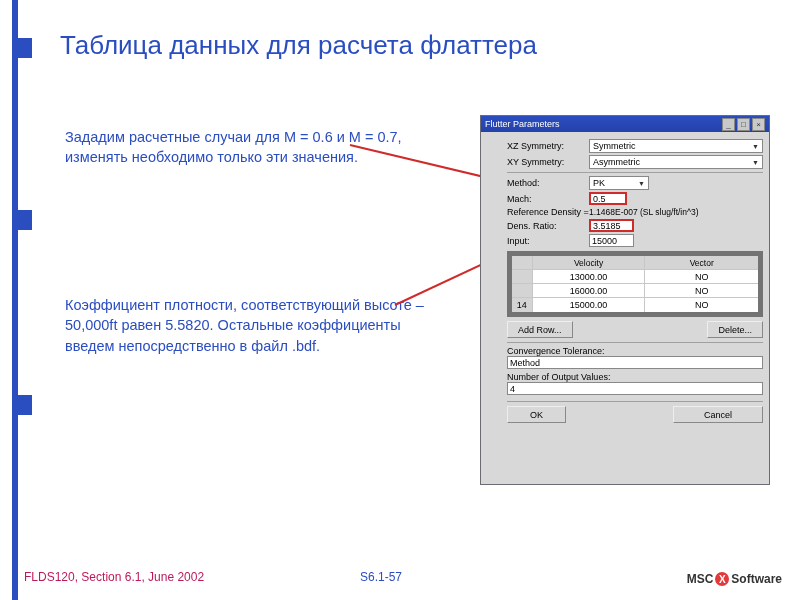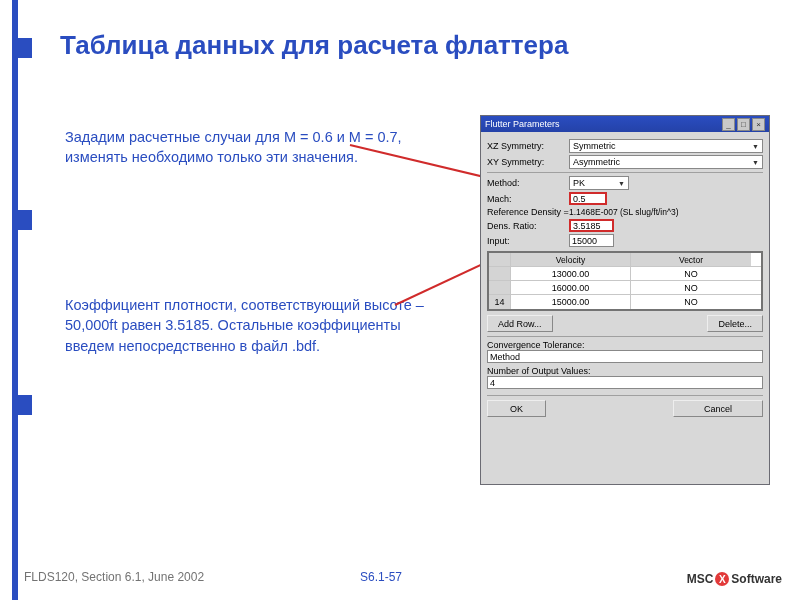--- a/index.html
+++ b/index.html
@@ -3,77 +3,77 @@
 <meta charset="utf-8">
 <style>
   * { box-sizing: border-box; margin: 0; padding: 0; }
   body {
     width: 800px; height: 600px;
     font-family: Arial, Helvetica, sans-serif;
     background: #fff; position: relative; overflow: hidden;
   }
   .slide-stripe { position: absolute; left: 12px; top: 0; width: 6px; height: 600px; background: #2a4dc0; }
   .stripe-square { position: absolute; left: 12px; width: 20px; height: 20px; background: #2a4dc0; }
-  .page-title { position: absolute; left: 60px; top: 30px; width: 700px; font-size: 26px; font-weight: bold; color: #2a4dc0; }
+  .page-title { position: absolute; left: 60px; top: 30px; width: 700px; font-size: 26px; font-weight: normal; color: #2a4dc0; }
   .body-text { position: absolute; left: 65px; width: 370px; color: #2a4dc0; font-size: 14.5px; line-height: 1.4; }
   .para1 { top: 127px; }
   .para2 { top: 295px; width: 380px; }
 
   
   .dlg { position: absolute; left: 480px; top: 115px; width: 290px; height: 370px;
          background: #d8d8d8; border: 1px solid #6b6b73; font-size: 9px; color: #000; }
   .dlg-title { height: 16px; background: linear-gradient(#2a4dc0,#2442a8); color: #fff;
                display: flex; align-items: center; padding: 0 4px; font-size: 9px; }
   .dlg-title .spacer { flex: 1; }
   .tbtn { width: 13px; height: 13px; background: #c9c9c9; border: 1px solid #888; margin-left: 2px;
           display: flex; align-items: center; justify-content: center; font-size: 8px; color: #333; }
-  .form { padding: 5px 6px; }
+  .form { padding: 5px 6px; margin-left: 20px; }
   .row { display: flex; align-items: center; margin: 2px 0; }
   .lbl { width: 82px; font-size: 9px; }
   .sel { flex: 1; height: 14px; background: #fff; border: 1px solid #888; padding: 0 3px;
          display: flex; align-items: center; justify-content: space-between; font-size: 9px; }
   .tri { font-size: 7px; color: #333; }
   .inp { flex: 1; height: 13px; background: #fff; border: 1px solid #888; padding: 0 2px; font-size: 9px;
          display: flex; align-items: center; }
   .redbox { border: 2px solid #d02b2b !important; }
   .hr { height: 1px; background: #a0a0a0; margin: 3px 0; }
 
-  .table { margin: 4px 0; background: #fff; border: 2px solid #737373; }
+  .table { margin: 4px 0; background: #fff; border: 5px solid #737373; }
   .trow { display: flex; height: 14px; border-bottom: 1px solid #c7c7c7; font-size: 9px; }
   .trow:last-child { border-bottom: none; }
   .th, .td { display: flex; align-items: center; justify-content: center; border-right: 1px solid #c7c7c7; }
   .th { background: #d4d4d4; font-size: 8.5px; }
   .c0 { width: 22px; background: #d4d4d4; }
   .c1 { width: 120px; }
   .c2 { width: 120px; border-right: none; }
 
   .btn { height: 17px; background: #d8d8d8; border: 1px solid #888; border-top-color: #eee; border-left-color: #eee;
          display: inline-flex; align-items: center; justify-content: center; padding: 0 10px; font-size: 9px; }
   .btnrow { display: flex; justify-content: space-between; margin: 4px 0; }
 
-  .footer-left { position: absolute; left: 24px; bottom: 16px; color: #737373; font-size: 12px; }
+  .footer-left { position: absolute; left: 24px; bottom: 16px; color: #be185d; font-size: 12px; }
   .footer-center { position: absolute; left: 360px; bottom: 16px; color: #2a4dc0; font-size: 12px; }
   .logo { position: absolute; right: 18px; bottom: 14px; display: flex; align-items: center; color: #333; font-size: 12px; }
   .logo .x { width: 14px; height: 14px; background: #e23a3a; border-radius: 50%; color: #fff; font-weight: bold;
              display: flex; align-items: center; justify-content: center; margin: 0 2px; font-size: 10px; }
 
   svg.lines { position: absolute; left: 0; top: 0; pointer-events: none; }
 </style>
 </head>
 <body>
 
 <div class="slide-stripe"></div>
 <div class="stripe-square" style="top:38px"></div>
 <div class="stripe-square" style="top:210px"></div>
 <div class="stripe-square" style="top:395px"></div>
 
 <h1 class="page-title">Таблица данных для расчета флаттера</h1>
 
 <div class="body-text para1">Зададим расчетные случаи для M = 0.6 и  M = 0.7, изменять необходимо только эти значения.</div>
-<div class="body-text para2">Коэффициент плотности, соответствующий высоте –50,000ft равен 3.5185. Остальные коэффициенты введем непосредственно в файл .bdf.</div>
+<div class="body-text para2">Коэффициент плотности, соответствующий высоте –50,000ft равен 5.5820. Остальные коэффициенты введем непосредственно в файл .bdf.</div>
 
 <svg class="lines" width="800" height="600">
   <line x1="350" y1="145" x2="564" y2="196" stroke="#d02b2b" stroke-width="2"></line>
   <line x1="395" y1="305" x2="564" y2="226" stroke="#d02b2b" stroke-width="2"></line>
 </svg>
 
 <div class="dlg">
   <div class="dlg-title">
     <span>Flutter Parameters</span>
     <span class="spacer"></span>

